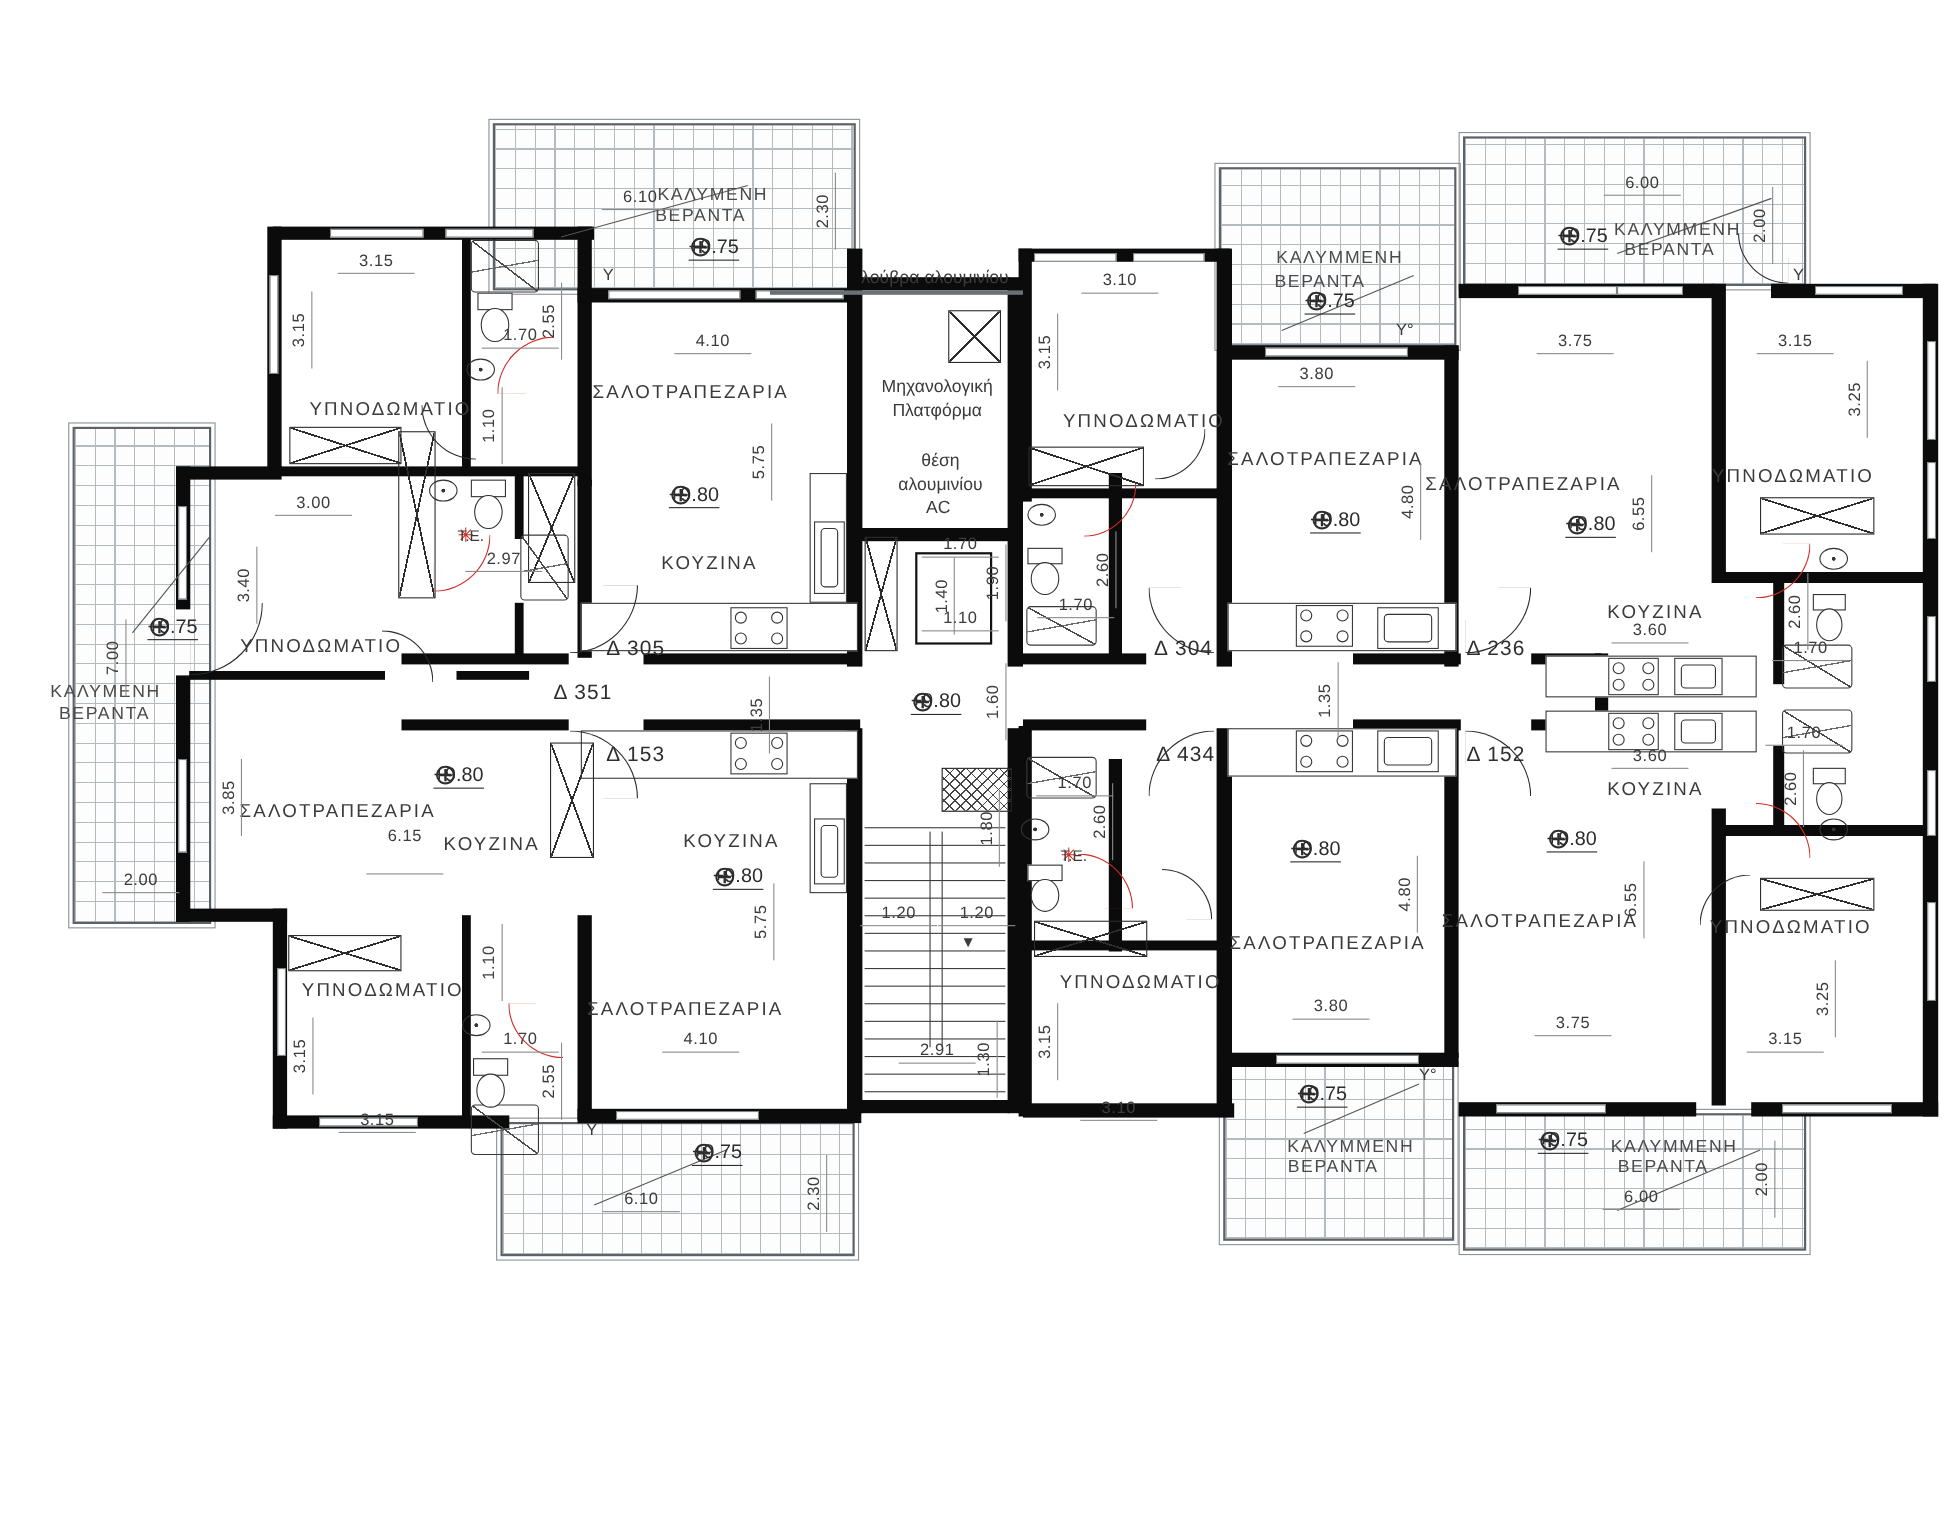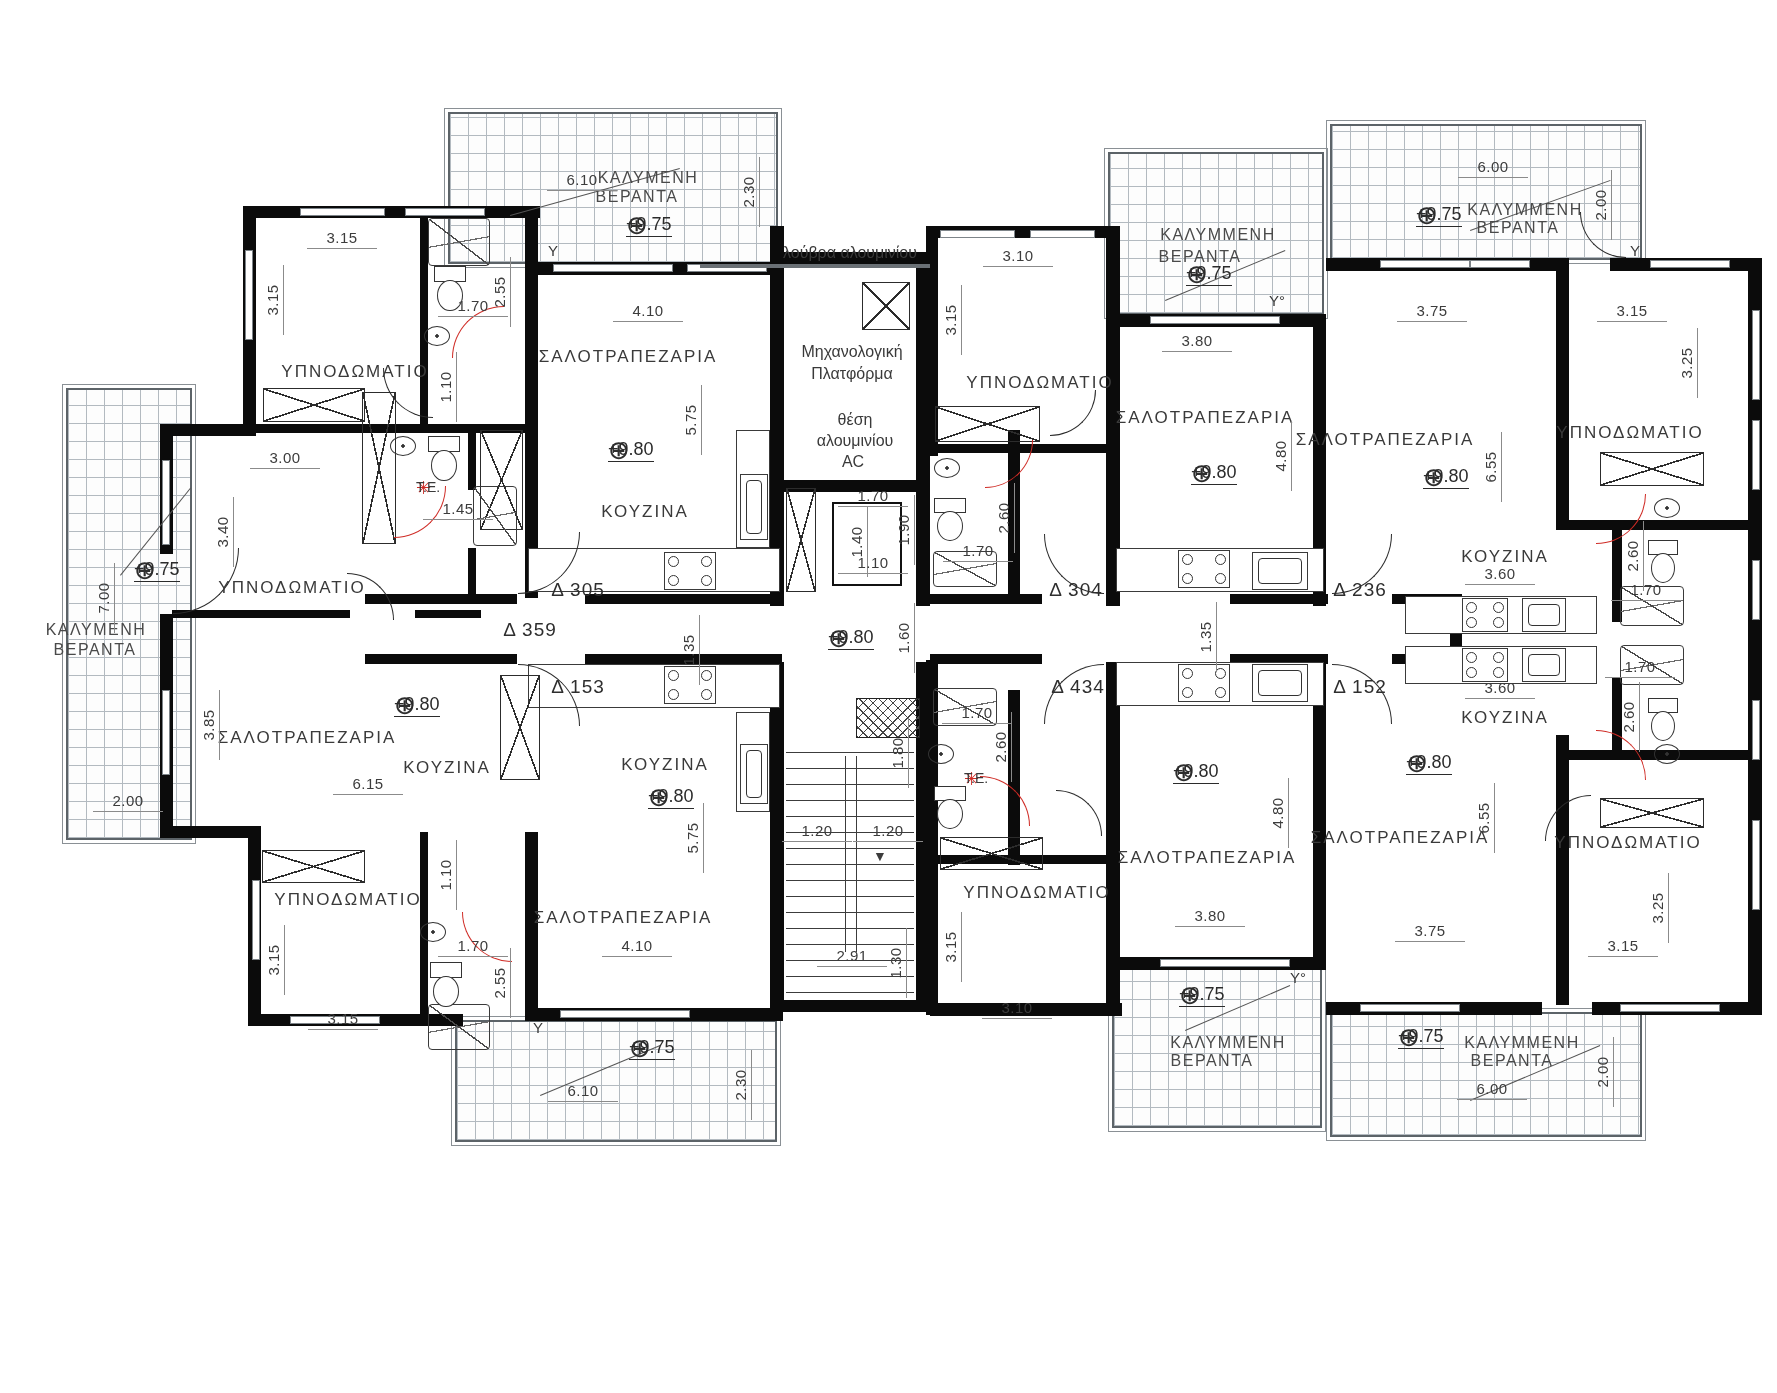--- a/index.html
+++ b/index.html
@@ -346,21 +346,21 @@
     <div class="lbl area" style="left: 1212px; top: 1061px;">ΒΕΡΑΝΤΑ</div>
     <div class="lbl area" style="left: 1522px; top: 1043px;">ΚΑΛΥΜΜΕΝΗ</div>
     <div class="lbl area" style="left: 1512px; top: 1061px;">ΒΕΡΑΝΤΑ</div>
     <div class="lbl note" style="left: 850px; top: 253px;">λούβρα αλουμινίου</div>
     <div class="lbl note" style="left: 852px; top: 352px;">Μηχανολογική</div>
     <div class="lbl note" style="left: 852px; top: 374px;">Πλατφόρμα</div>
     <div class="lbl note" style="left: 855px; top: 420px;">θέση</div>
     <div class="lbl note" style="left: 855px; top: 441px;">αλουμινίου</div>
     <div class="lbl note" style="left: 853px; top: 462px;">AC</div>
     <div class="lbl apt" style="left: 578px; top: 590px;">Δ 305</div>
-    <div class="lbl apt" style="left: 530px; top: 630px;">Δ 359</div>
+    <div class="lbl apt" style="left: 530px; top: 630px;">Δ 351</div>
     <div class="lbl apt" style="left: 578px; top: 687px;">Δ 153</div>
     <div class="lbl apt" style="left: 1076px; top: 590px;">Δ 304</div>
     <div class="lbl apt" style="left: 1360px; top: 590px;">Δ 236</div>
     <div class="lbl apt" style="left: 1078px; top: 687px;">Δ 434</div>
     <div class="lbl apt" style="left: 1360px; top: 687px;">Δ 152</div>
     <div class="lbl ymark" style="left: 553px; top: 250px;">Y</div>
     <div class="lbl ymark" style="left: 1277px; top: 300px;">Y°</div>
     <div class="lbl ymark" style="left: 1635px; top: 250px;">Y</div>
     <div class="lbl ymark" style="left: 538px; top: 1027px;">Y</div>
     <div class="lbl ymark" style="left: 1298px; top: 977px;">Y°</div>
@@ -375,31 +375,31 @@
     <div class="lbl dim v" style="left: 445px; top: 387px;">1.10</div>
     <div class="dimline" style="left: 456px; top: 352px; width: 1px; height: 70px;"></div>
     <div class="lbl dim" style="left: 648px; top: 310px;">4.10</div>
     <div class="dimline" style="left: 613px; top: 321px; width: 70px; height: 1px;"></div>
     <div class="lbl dim v" style="left: 690px; top: 420px;">5.75</div>
     <div class="dimline" style="left: 701px; top: 385px; width: 1px; height: 70px;"></div>
     <div class="lbl dim" style="left: 582px; top: 179px;">6.10</div>
     <div class="dimline" style="left: 547px; top: 190px; width: 70px; height: 1px;"></div>
     <div class="lbl dim v" style="left: 748px; top: 192px;">2.30</div>
     <div class="dimline" style="left: 759px; top: 157px; width: 1px; height: 70px;"></div>
-    <div class="lbl dim" style="left: 458px; top: 508px;">1.45</div>
+    <div class="lbl dim" style="left: 458px; top: 508px;">2.97</div>
     <div class="dimline" style="left: 423px; top: 519px; width: 70px; height: 1px;"></div>
     <div class="lbl dim" style="left: 285px; top: 457px;">3.00</div>
     <div class="dimline" style="left: 250px; top: 468px; width: 70px; height: 1px;"></div>
     <div class="lbl dim v" style="left: 222px; top: 532px;">3.40</div>
     <div class="dimline" style="left: 233px; top: 497px; width: 1px; height: 70px;"></div>
     <div class="lbl dim v" style="left: 103px; top: 598px;">7.00</div>
     <div class="dimline" style="left: 114px; top: 563px; width: 1px; height: 70px;"></div>
     <div class="lbl dim v" style="left: 208px; top: 725px;">3.85</div>
     <div class="dimline" style="left: 219px; top: 690px; width: 1px; height: 70px;"></div>
-    <div class="lbl dim" style="left: 368px; top: 783px;">6.15</div>
+    <div class="lbl dim" style="left: 368px; top: 760px;">6.15</div>
     <div class="dimline" style="left: 333px; top: 794px; width: 70px; height: 1px;"></div>
     <div class="lbl dim" style="left: 128px; top: 800px;">2.00</div>
     <div class="dimline" style="left: 93px; top: 811px; width: 70px; height: 1px;"></div>
     <div class="lbl dim" style="left: 1018px; top: 255px;">3.10</div>
     <div class="dimline" style="left: 983px; top: 266px; width: 70px; height: 1px;"></div>
     <div class="lbl dim v" style="left: 950px; top: 320px;">3.15</div>
     <div class="dimline" style="left: 961px; top: 285px; width: 1px; height: 70px;"></div>
     <div class="lbl dim v" style="left: 1003px; top: 518px;">2.60</div>
     <div class="dimline" style="left: 1014px; top: 483px; width: 1px; height: 70px;"></div>
     <div class="lbl dim" style="left: 978px; top: 550px;">1.70</div>

